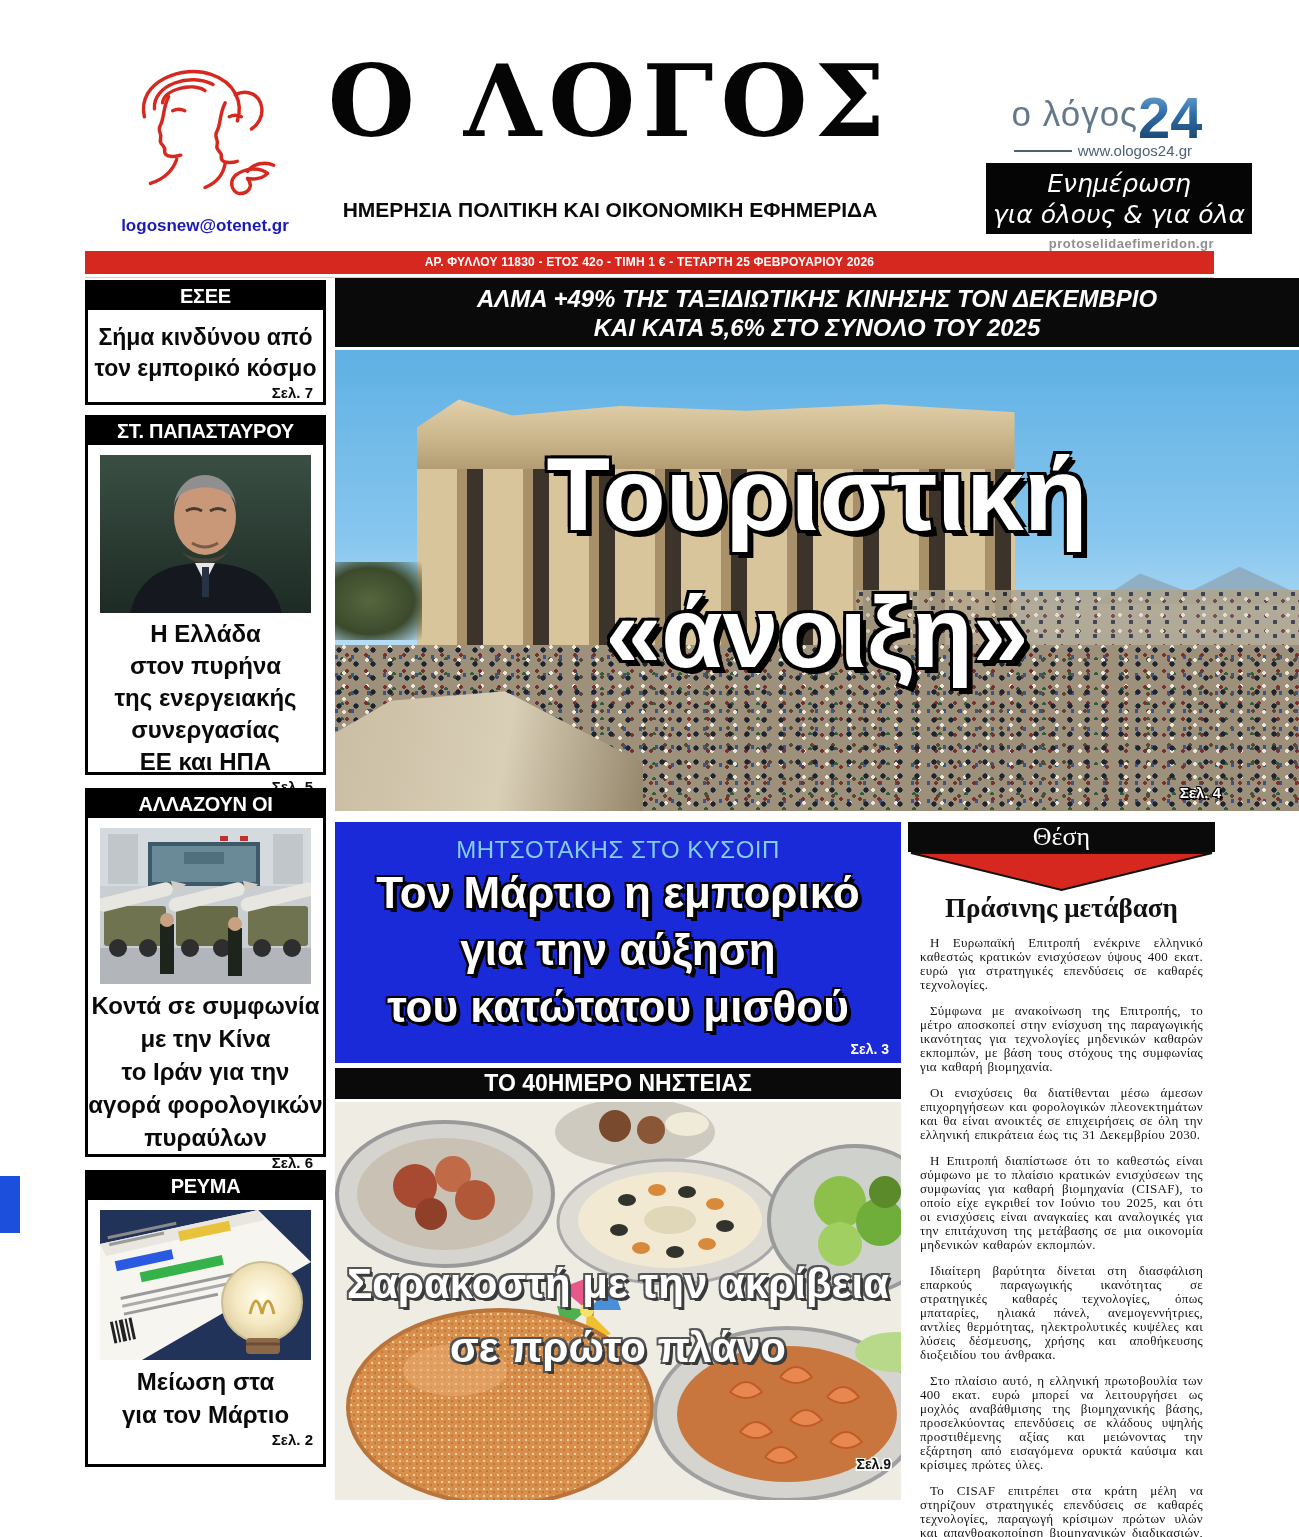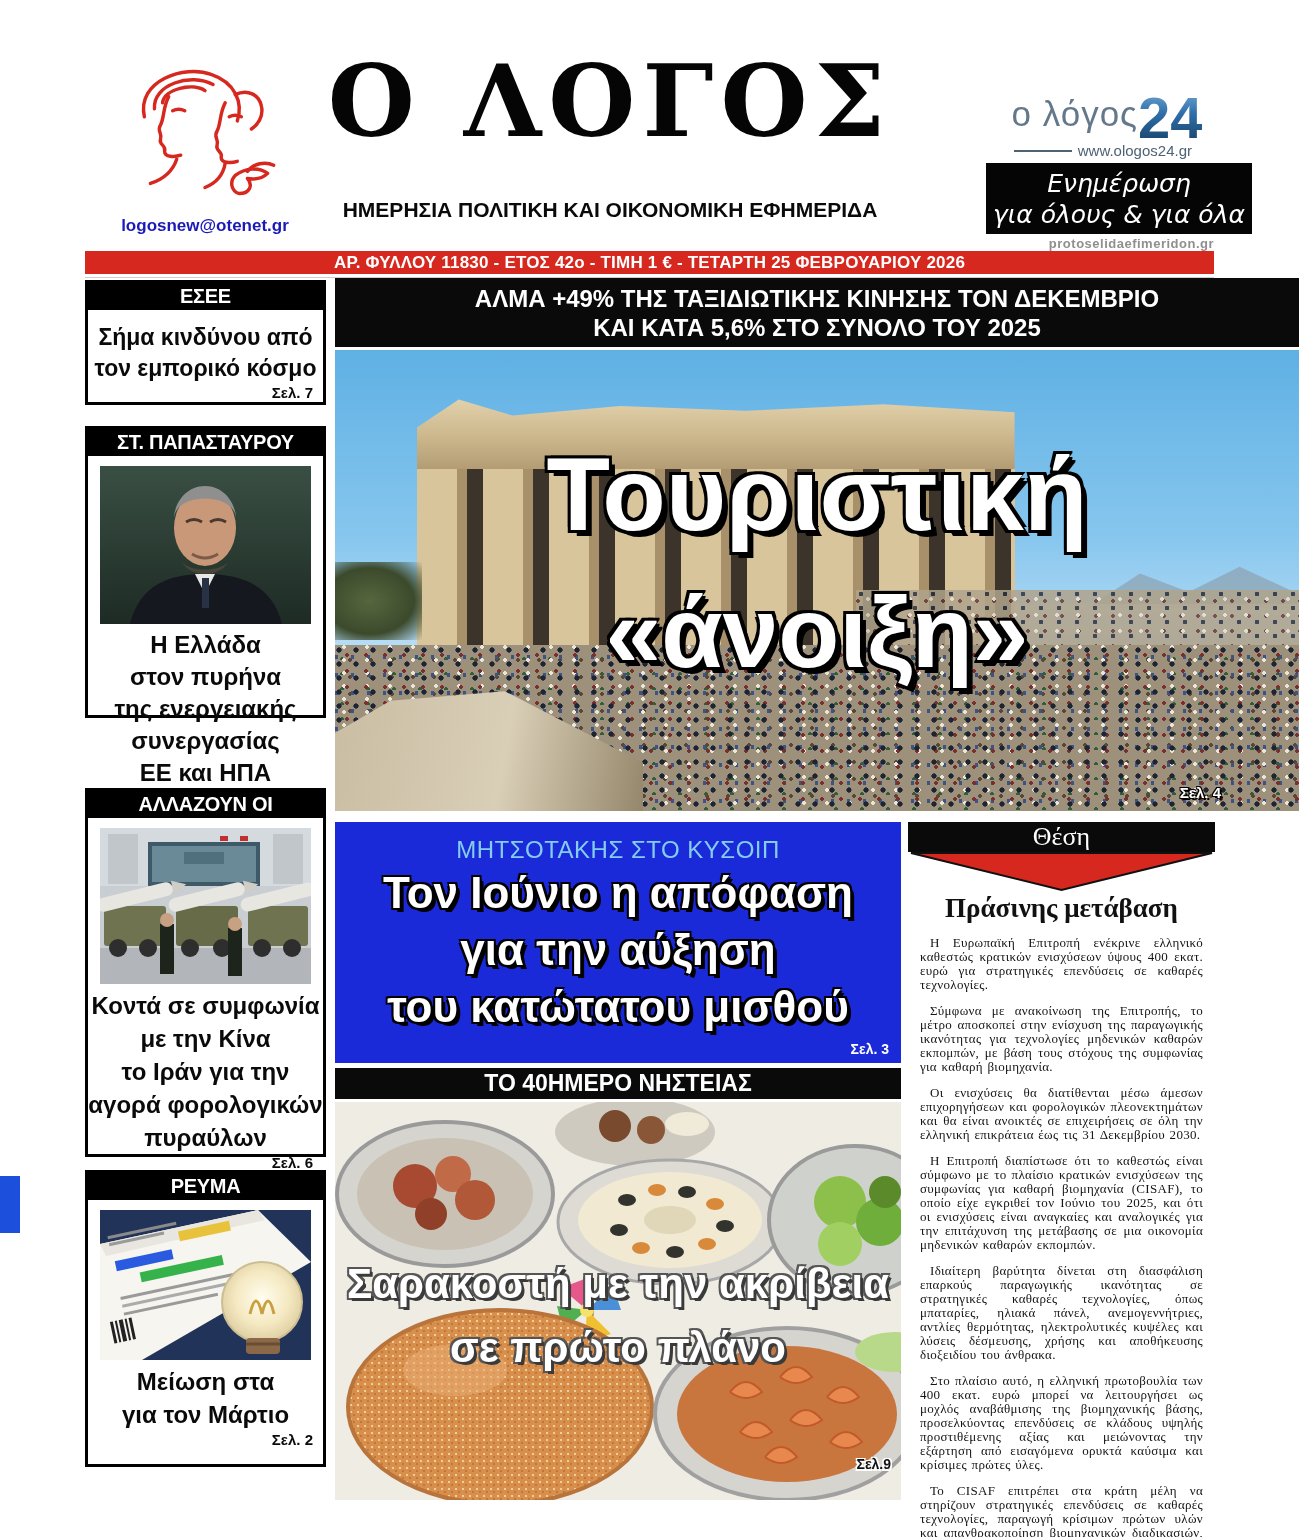--- a/index.html
+++ b/index.html
@@ -21,43 +21,43 @@
               background:linear-gradient(180deg,#7fb3dc 0%,#2d6da8 45%,#16395c 100%);
               -webkit-background-clip:text;background-clip:text;color:transparent;}
   .logo24-url{left:998px;top:142px;width:218px;font-size:15px;color:#4d6273;text-align:right;padding-right:24px;box-sizing:border-box;}
   .logo24-url .dash{display:inline-block;width:58px;border-top:2px solid #4d6273;vertical-align:4px;margin-right:6px;}
   .banner{left:986px;top:163px;width:266px;height:71px;background:#050505;color:#fff;
           font-family:"DejaVu Sans",sans-serif;font-style:italic;text-align:center;
           font-size:25px;line-height:31px;padding-top:5px;box-sizing:border-box;}
   .watermark{left:986px;top:236px;width:228px;text-align:right;color:#8f8f8f;font-weight:bold;font-size:13px;letter-spacing:0.5px;}
 
   .dateline{left:85px;top:251px;width:1129px;height:23px;background:#d6281e;color:#fff;
-            font-weight:bold;font-size:17px;text-align:center;line-height:23px;letter-spacing:0.2px;}
+            font-weight:bold;font-size:12px;text-align:center;line-height:23px;letter-spacing:0.2px;}
   .divider{left:85px;top:277px;width:1129px;height:1px;background:#cfcfcf;}
 
   
   .sbox{left:85px;width:241px;background:#fff;border:3px solid #000;box-sizing:border-box;}
   .sbox-h{background:#000;color:#fff;font-weight:bold;font-size:20px;text-align:center;
           height:27px;line-height:26px;border-bottom:3px solid #fff;letter-spacing:-0.3px;}
   .sbox-photo{display:block;width:211px;margin:7px auto 0;}
   .sbox-text{font-weight:bold;text-align:center;color:#0a0a0a;}
   .pageref{text-align:right;font-weight:bold;font-size:15px;padding-right:10px;color:#0a0a0a;}
   #sbox-esee{top:280px;height:125px;}
   #sbox-esee .sbox-text{font-size:23px;line-height:31px;margin-top:9px;}
-  #sbox-papastavrou{top:426px;height:292px;}
+  #sbox-papastavrou{top:415px;height:360px;}
   #sbox-papastavrou .sbox-text{font-size:24px;line-height:32px;margin-top:5px;}
   #sbox-isorropies{top:788px;height:369px;}
   #sbox-isorropies .sbox-text{font-size:24px;line-height:33px;margin-top:5px;}
   #sbox-revma{top:1170px;height:297px;}
   #sbox-revma .sbox-text{font-size:24px;line-height:33px;margin-top:5px;}
   .blue-tab{left:0;top:1176px;width:20px;height:57px;background:#1c50dc;}
 
   
   .kicker-bar{left:335px;top:278px;width:964px;height:69px;background:#0a0a0a;color:#fff;
-              text-align:center;font-weight:bold;font-size:24px;line-height:29px;padding-top:6px;box-sizing:border-box;}
+              text-align:center;font-weight:bold;font-size:24px;line-height:29px;padding-top:6px;box-sizing:border-box;font-style:italic;}
   .main-photo{left:335px;top:350px;width:964px;height:461px;overflow:hidden;background:#9cc8e8;}
   .sky{position:absolute;inset:0;background:linear-gradient(180deg,#5fb0e4 0%,#86c6ee 40%,#bfe0f6 68%,#e9f4fb 100%);}
   .hill{position:absolute;right:0;top:46%;width:22%;height:10%;background:#8fa6b8;
         clip-path:polygon(0 100%,25% 25%,48% 65%,72% 10%,100% 70%,100% 100%);opacity:.8;}
   .city{position:absolute;right:0;top:55%;width:30%;height:9%;
         background:linear-gradient(180deg,#cdd8de,#b4c2cc);opacity:.75;}
   .temple{position:absolute;left:8.5%;top:9%;width:62%;height:58%;}
   .entab{position:absolute;left:0;top:0;width:100%;height:30%;
          background:linear-gradient(180deg,#e6d6b2 0%,#cdb88e 55%,#b19a71 100%);
          clip-path:polygon(0 45%,7% 10%,16% 30%,34% 18%,55% 24%,78% 16%,100% 26%,100% 100%,0 100%);}
@@ -308,21 +308,21 @@
     <div class="crowd2"></div>
     <div class="crowd"></div>
     <div class="rocks"></div>
     <div class="photo-hl photo-hl1">Τουριστική</div>
     <div class="photo-hl photo-hl2">«άνοιξη»</div>
     <div class="photo-ref">Σελ. 4</div>
   </div>
 
   <div class="abs wage-box">
     <div class="wage-kicker">ΜΗΤΣΟΤΑΚΗΣ ΣΤΟ ΚΥΣΟΙΠ</div>
-    <div class="wage-hl">Τον Ιούνιο η απόφαση</div>
+    <div class="wage-hl">Τον Μάρτιο η εμπορικό</div>
     <div class="wage-hl">για την αύξηση</div>
     <div class="wage-hl">του κατώτατου μισθού</div>
     <div class="wage-ref">Σελ. 3</div>
   </div>
 
   <div class="abs lent-bar">ΤΟ 40ΗΜΕΡΟ ΝΗΣΤΕΙΑΣ</div>
   <div class="abs food-photo">
     <svg viewBox="0 0 566 398" width="566" height="398">
       <defs>
         <pattern id="crumb" width="7" height="7" patternUnits="userSpaceOnUse">

